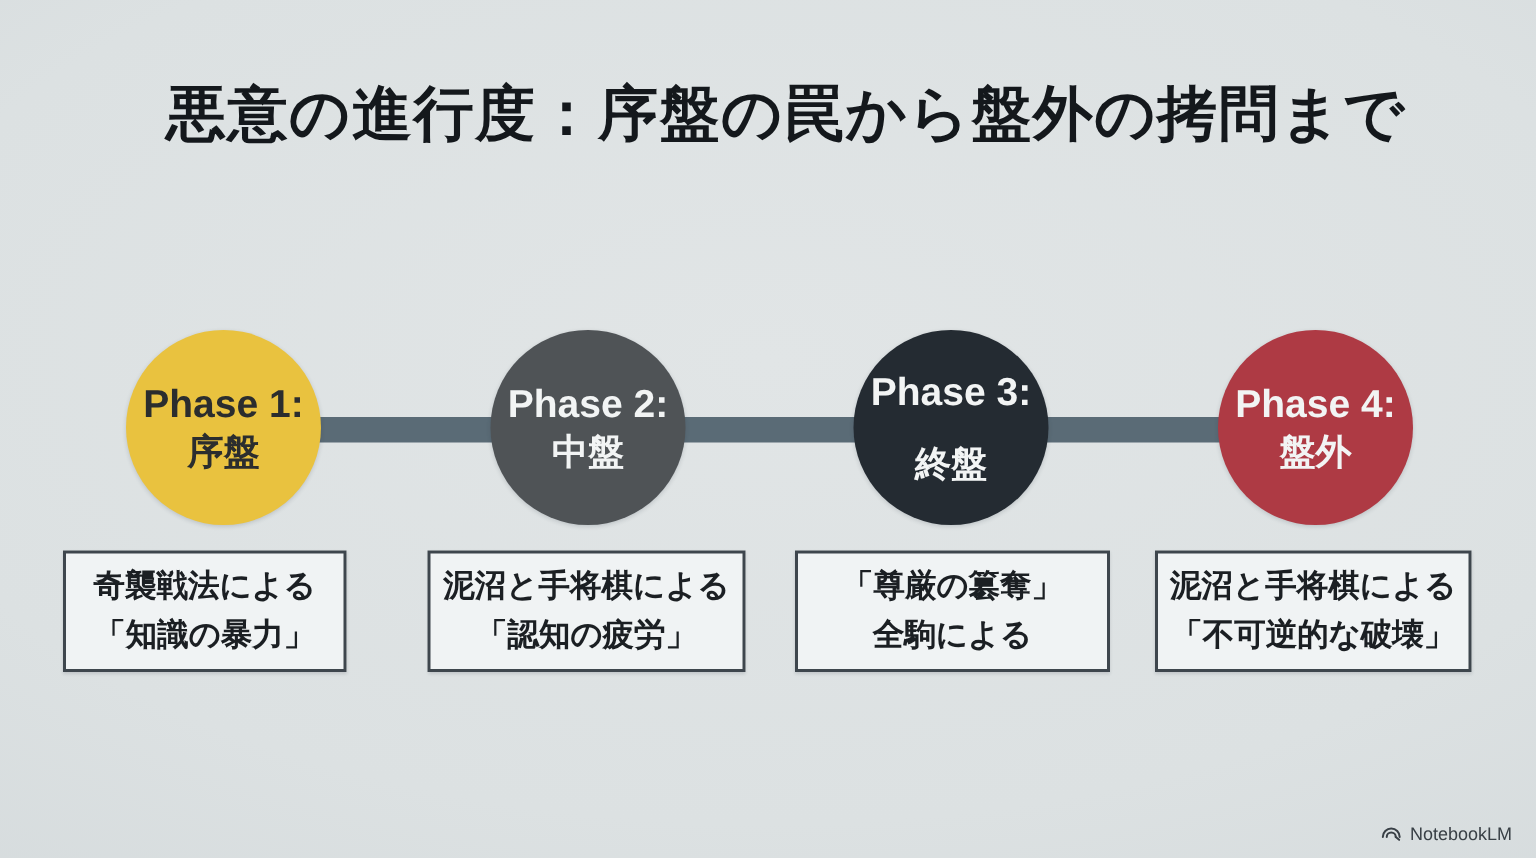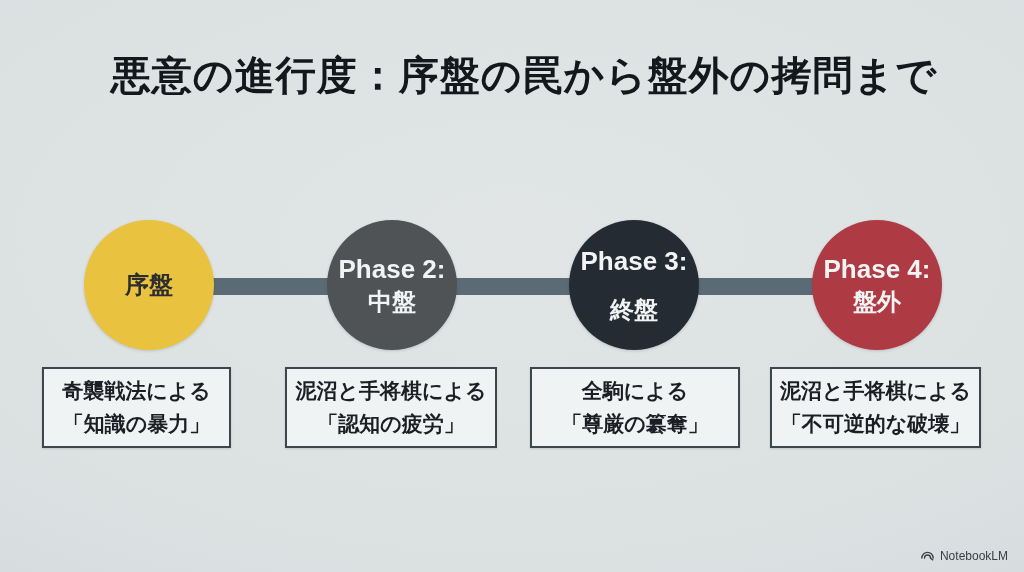--- a/index.html
+++ b/index.html
@@ -57,20 +57,21 @@
 </head>
 <body>
 
 <div class="stage">
 
   <h1 class="title">悪意の進行度：序盤の罠から盤外の拷問まで</h1>
 
   <div class="connector"></div>
 
   <div class="circle c1" style="background-color: rgb(233, 194, 63); color: rgb(43, 45, 46);">
+    <div class="phase-label">Phase 1:</div>
     <div class="phase-name">序盤</div>
   </div>
   <div class="circle c2" style="background-color: rgb(79, 83, 86); color: rgb(242, 244, 244);">
     <div class="phase-label">Phase 2:</div>
     <div class="phase-name">中盤</div>
   </div>
   <div class="circle c3" style="background-color: rgb(36, 43, 50); color: rgb(242, 244, 244); gap: 16px;">
     <div class="phase-label">Phase 3:</div>
     <div class="phase-name">終盤</div>
   </div>
@@ -81,22 +82,22 @@
 
   <div class="box b1">
     <div>奇襲戦法による</div>
     <div>「知識の暴力」</div>
   </div>
   <div class="box b2">
     <div>泥沼と手将棋による</div>
     <div>「認知の疲労」</div>
   </div>
   <div class="box b3">
+    <div>「尊厳の簒奪」</div>
     <div>全駒による</div>
-    <div>「尊厳の簒奪」</div>
   </div>
   <div class="box b4">
     <div>泥沼と手将棋による</div>
     <div>「不可逆的な破壊」</div>
   </div>
 
   <div class="footer">
     <span>
       <svg width="15" height="15" viewBox="0 0 20 20" fill="none" stroke="#394046" stroke-width="1.8" stroke-linecap="round">
         <path d="M2.5 12 A 7.5 7.5 0 0 1 17.5 12"></path>

